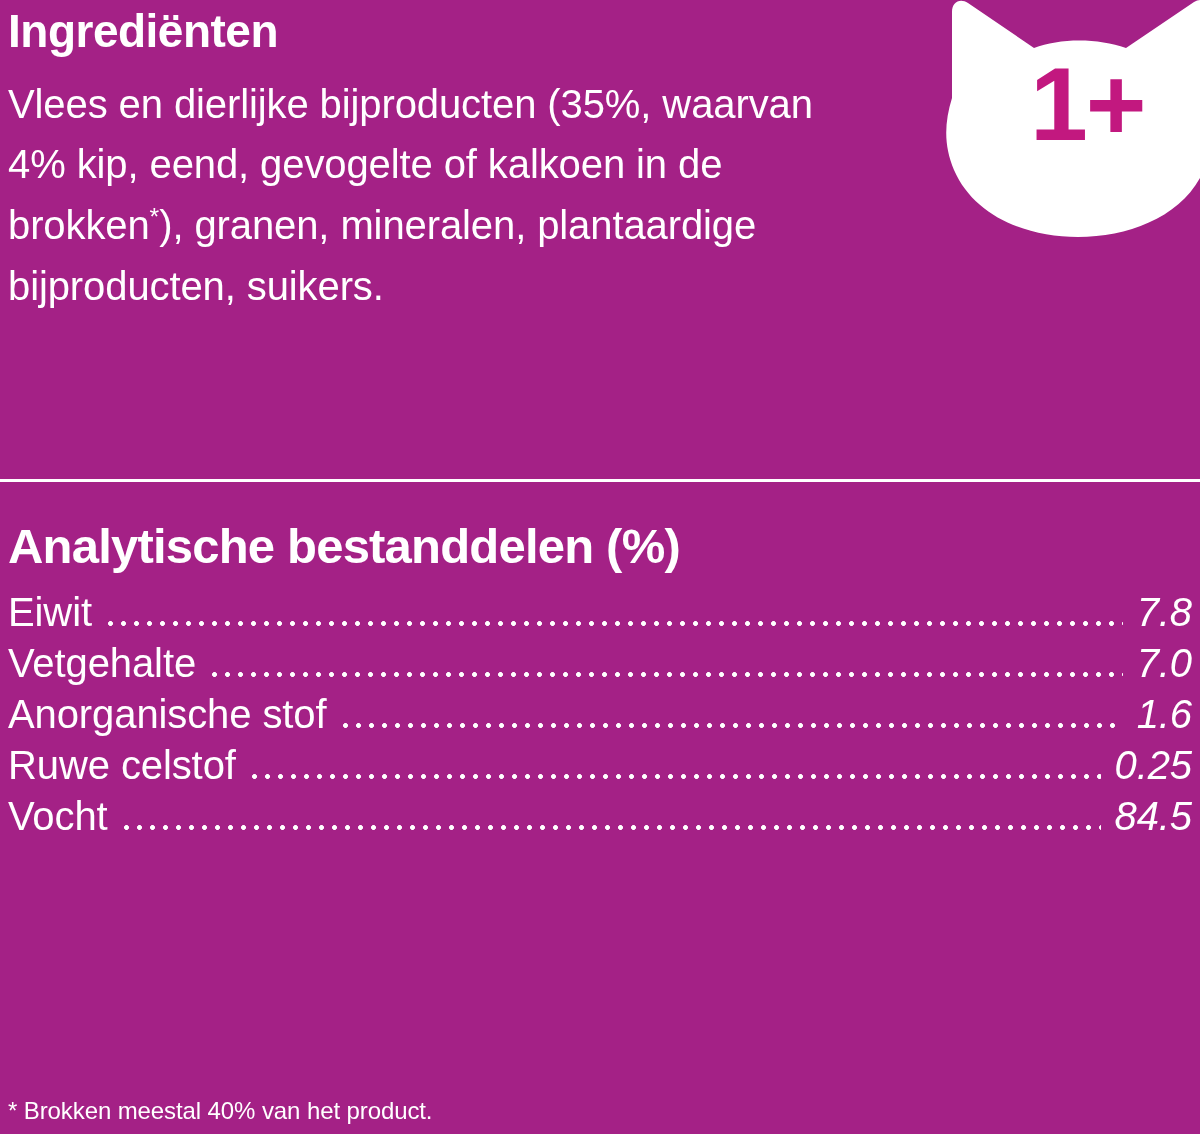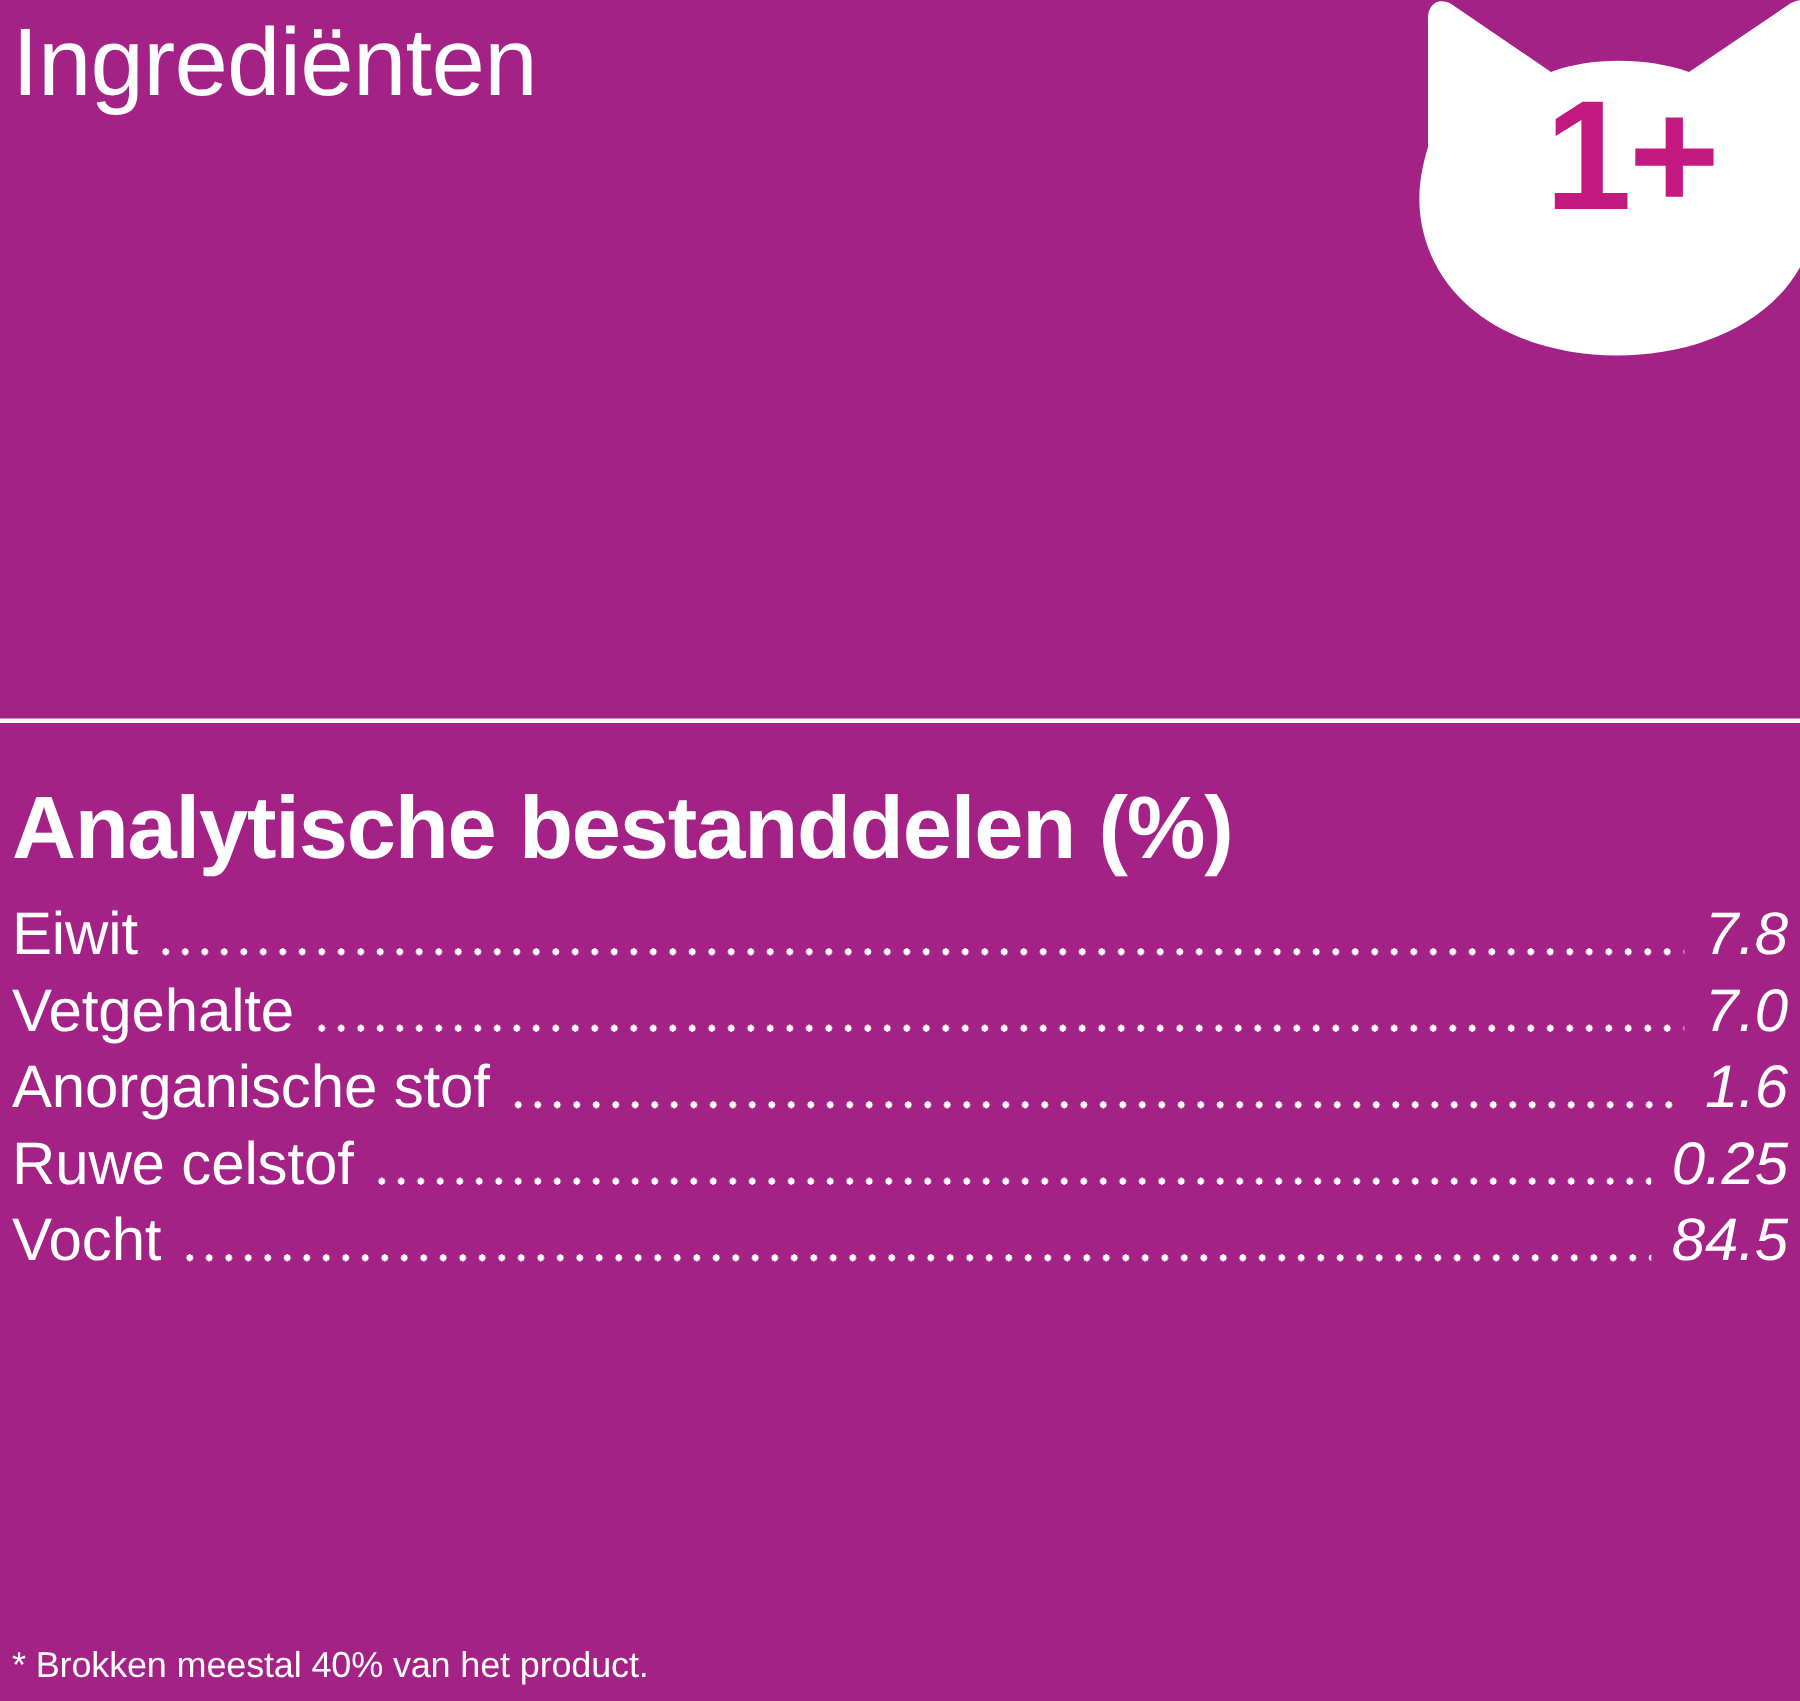--- a/index.html
+++ b/index.html
@@ -53,22 +53,22 @@
   
   .section-ingredients {
     position: absolute;
     top: 0;
     left: 0;
     width: 900px;
     padding: 6px 0 0 8px;
     box-sizing: border-box;
   }
   .title-ingredients {
-    font-size: 64px;
-    font-weight: normal;
+    font-size: 46px;
+    font-weight: bold;
     line-height: 1.12;
     letter-spacing: -0.5px;
     margin: 0 0 16px 0;
   }
   .ingredients-body {
     font-size: 40px;
     line-height: 1.52;
     font-weight: 400;
     letter-spacing: -0.1px;
     margin: 0;
@@ -92,21 +92,21 @@
   }
 
   
   .section-analysis {
     position: absolute;
     top: 520px;
     left: 8px;
     width: 1184px;
   }
   .title-analysis {
-    font-size: 59px;
+    font-size: 49px;
     font-weight: bold;
     line-height: 1.1;
     letter-spacing: -0.8px;
     margin: 0 0 18px 0;
   }
   .analysis-list {
     margin: 0;
     padding: 0;
     list-style: none;
   }
@@ -179,20 +179,21 @@
                C 262 222, 208 243, 156 243
                C 104 243, 52 222, 32 176
                C 22 152, 22 130, 30 104
                Z" fill="#FFFFFF"></path>
     </svg>
     <div class="cat-age-text">1+</div>
   </div>
 
   <section class="section-ingredients">
     <h1 class="title-ingredients">Ingrediënten</h1>
+    <p class="ingredients-body"><span>Vlees en dierlijke bijproducten (35%, waarvan 4% kip, eend, gevogelte of kalkoen in de brokken</span><sup>*</sup><span>), granen, mineralen, plantaardige bijproducten, suikers.</span></p>
   </section>
 
   <hr class="divider">
 
   <section class="section-analysis">
     <h2 class="title-analysis">Analytische bestanddelen (%)</h2>
     <ul class="analysis-list">
 
       <li class="analysis-row">
         <span class="row-label">Eiwit</span>

